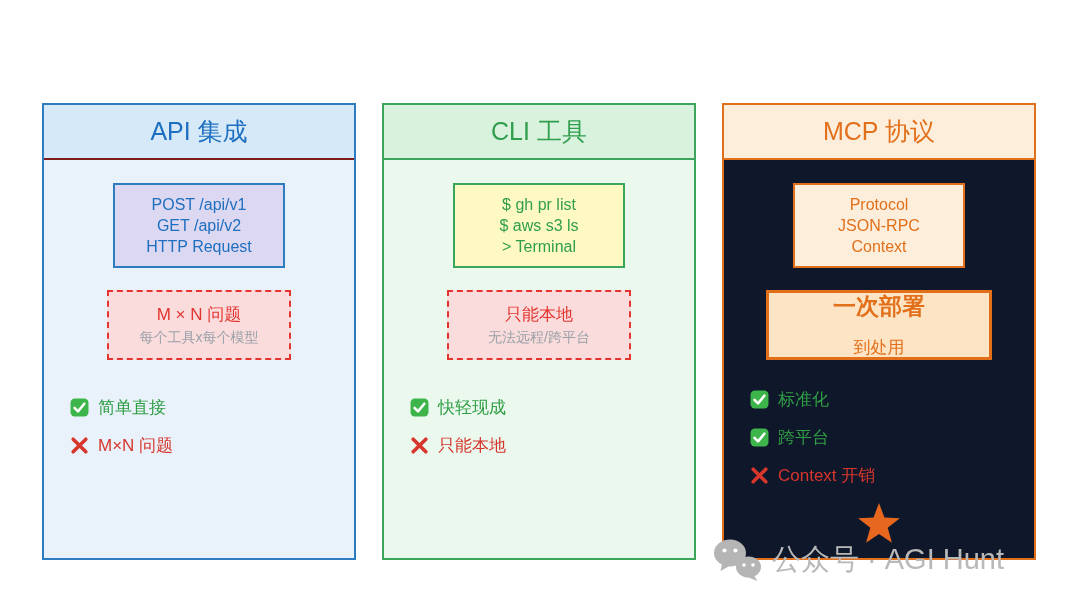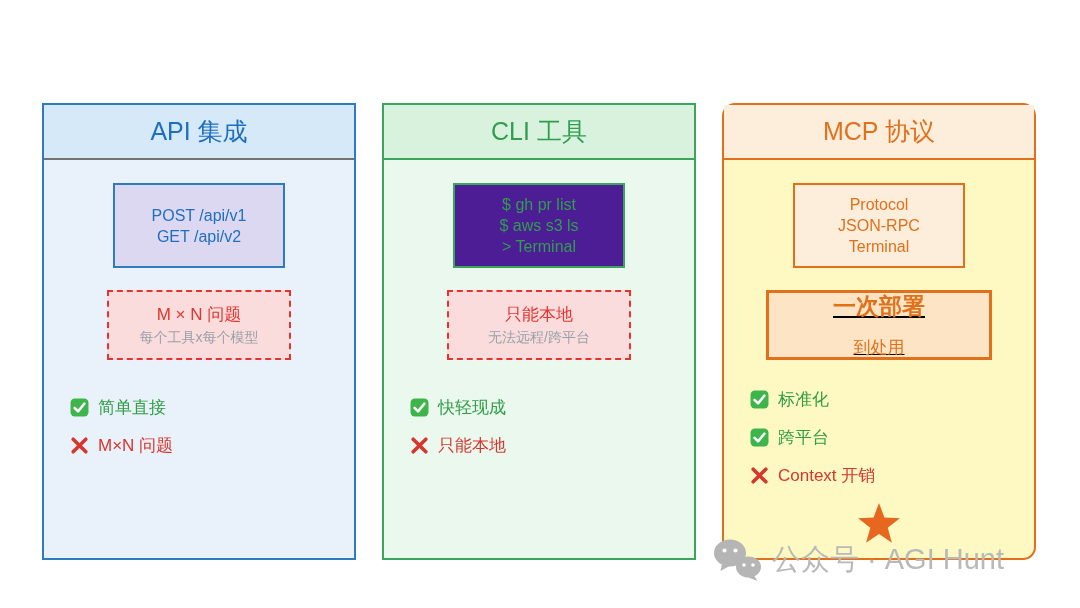--- a/index.html
+++ b/index.html
@@ -7,44 +7,44 @@
   .canvas { position: relative; width: 1080px; height: 608px; background: #ffffff; overflow: hidden; }
 
   .title { position: absolute; top: 50px; left: 0; width: 100%; text-align: center;
            font-size: 35px; font-weight: 700; color: #111111; letter-spacing: 2px; }
 
   .columns { position: absolute; top: 103px; left: 42px; display: flex; gap: 26px; }
   .column { width: 314px; height: 457px; border: 2px solid; display: flex; flex-direction: column; }
 
   .col-api { border-color: #2e7cc0; background: #e9f2fb; }
   .col-cli { border-color: #3ca55c; background: #eaf8ee; }
-  .col-mcp { border-color: #e2701b; background: #fef9c3; border-radius: 13px; }
+  .col-mcp { border-color: #e2701b; background: #0f172a; }
 
   .col-header { height: 55px; flex: 0 0 55px; display: flex; align-items: center; justify-content: center;
                 font-size: 25px; }
-  .col-api .col-header { background: #d5e9f8; border-bottom: 2px solid #737373; color: #1e6fc0; }
+  .col-api .col-header { background: #d5e9f8; border-bottom: 2px solid #7f1d1d; color: #1e6fc0; }
   .col-cli .col-header { background: #d9f2de; border-bottom: 2px solid #3ca55c; color: #2f9e4d; }
   .col-mcp .col-header { background: #fdeedc; border-bottom: 2px solid #e2701b; color: #e2701b; }
 
   .code-box { margin: 23px auto 0; width: 172px; min-height: 85px; border: 2px solid;
               display: flex; flex-direction: column; justify-content: center; text-align: center;
               font-size: 16px; line-height: 21px; padding: 6px 4px; }
   .col-api .code-box { background: #ddd8f1; border-color: #2e7cc0; color: #1e6fc0; }
-  .col-cli .code-box { background: #4c1d95; border-color: #3ca55c; color: #2f9e4d; }
+  .col-cli .code-box { background: #fef9c3; border-color: #3ca55c; color: #2f9e4d; }
   .col-mcp .code-box { background: #fdeedc; border-color: #e2701b; color: #e2701b; }
 
   .warn-box { margin: 22px auto 0; width: 184px; height: 70px; border: 2px dashed #e3342f;
               background: #fadcdc; display: flex; flex-direction: column; align-items: center;
               justify-content: center; text-align: center; }
   .warn-title { color: #e3342f; font-size: 17px; }
   .warn-sub { color: #9aa2a9; font-size: 14px; margin-top: 3px; }
 
   .highlight-box { margin: 22px auto 0; width: 226px; height: 70px; border: 3px solid #e2701b;
                    background: #fce4c4; display: flex; flex-direction: column; align-items: center;
-                   justify-content: center; text-align: center; text-decoration: underline; }
+                   justify-content: center; text-align: center; }
   .hl-title { color: #e2701b; font-size: 23px; font-weight: 700; }
   .hl-sub { color: #e2701b; font-size: 17px; margin-top: 14px; }
 
   .points { margin: 36px 11px 0 26px; display: flex; flex-direction: column; gap: 15px; }
   .col-mcp .points { margin-top: 28px; }
   .point { display: flex; align-items: center; gap: 9px; font-size: 17px; }
   .point .icon { display: inline-flex; flex: 0 0 auto; }
   .point.pro .label { color: #2f9e44; }
   .point.con .label { color: #d7362c; }
 
@@ -60,20 +60,21 @@
 <div class="canvas">
 
 
   <div class="columns">
 
     <div class="column col-api">
       <div class="col-header">API 集成</div>
       <div class="code-box">
         <div>POST /api/v1</div>
         <div>GET /api/v2</div>
+        <div>HTTP Request</div>
       </div>
       <div class="warn-box">
         <div class="warn-title">M × N 问题</div>
         <div class="warn-sub">每个工具x每个模型</div>
       </div>
       <div class="points">
         <div class="point pro">
           <span class="icon">
             <svg width="19" height="19" viewBox="0 0 18 18">
                 <rect x="0.5" y="0.5" width="17" height="17" rx="4" fill="#3db54a"></rect>
@@ -125,21 +126,21 @@
           <span class="label">只能本地</span>
         </div>
       </div>
     </div>
 
     <div class="column col-mcp">
       <div class="col-header">MCP 协议</div>
       <div class="code-box">
         <div>Protocol</div>
         <div>JSON-RPC</div>
-        <div>Terminal</div>
+        <div>Context</div>
       </div>
       <div class="highlight-box">
         <div class="hl-title">一次部署</div>
         <div class="hl-sub">到处用</div>
       </div>
       <div class="points">
         <div class="point pro">
           <span class="icon">
             <svg width="19" height="19" viewBox="0 0 18 18">
                 <rect x="0.5" y="0.5" width="17" height="17" rx="4" fill="#3db54a"></rect>

